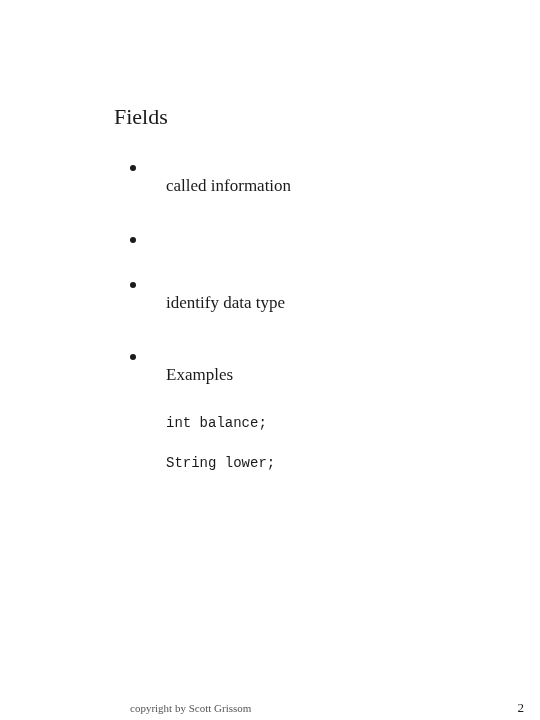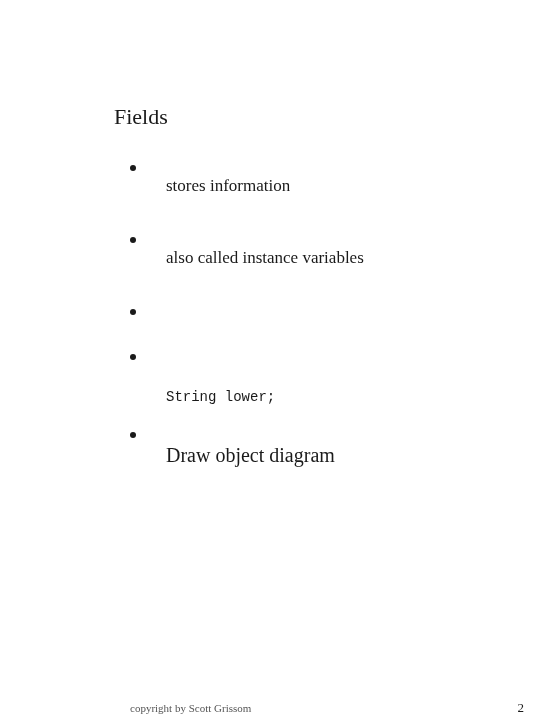--- a/index.html
+++ b/index.html
@@ -102,48 +102,44 @@
 <body>
 
 <div class="slide-container">
 
   <h1 class="slide-title">Fields</h1>
 
   <ul class="bullet-list">
 
     <li>
       <span class="bullet-dot"></span>
-      <span class="bullet-text">stores information</span>
+      <span class="bullet-text">called information</span>
     </li>
 
-    <li>
-      <span class="bullet-dot"></span>
-      <span class="bullet-text">also called instance variables</span>
-    </li>
 
     <li>
       <span class="bullet-dot"></span>
     </li>
 
     <li>
       <span class="bullet-dot"></span>
+      <span class="bullet-text">identify data type</span>
     </li>
 
+    <li>
+      <span class="bullet-dot"></span>
+      <span class="bullet-text">Examples</span>
+    </li>
 
   </ul>
 
   <div class="code-block">
+    <span class="code-line">int balance;</span>
     <span class="code-line">String lower;</span>
   </div>
 
-  <ul class="bullet-list">
-    <li>
-      <span class="bullet-dot"></span>
-      <span class="bullet-text" style="font-size: 20px;">Draw object diagram</span>
-    </li>
-  </ul>
 
   <div class="footer">
     <span class="footer-copyright">copyright by Scott Grissom</span>
     <span class="footer-page">2</span>
   </div>
 
 </div>
 
 </body></html>

